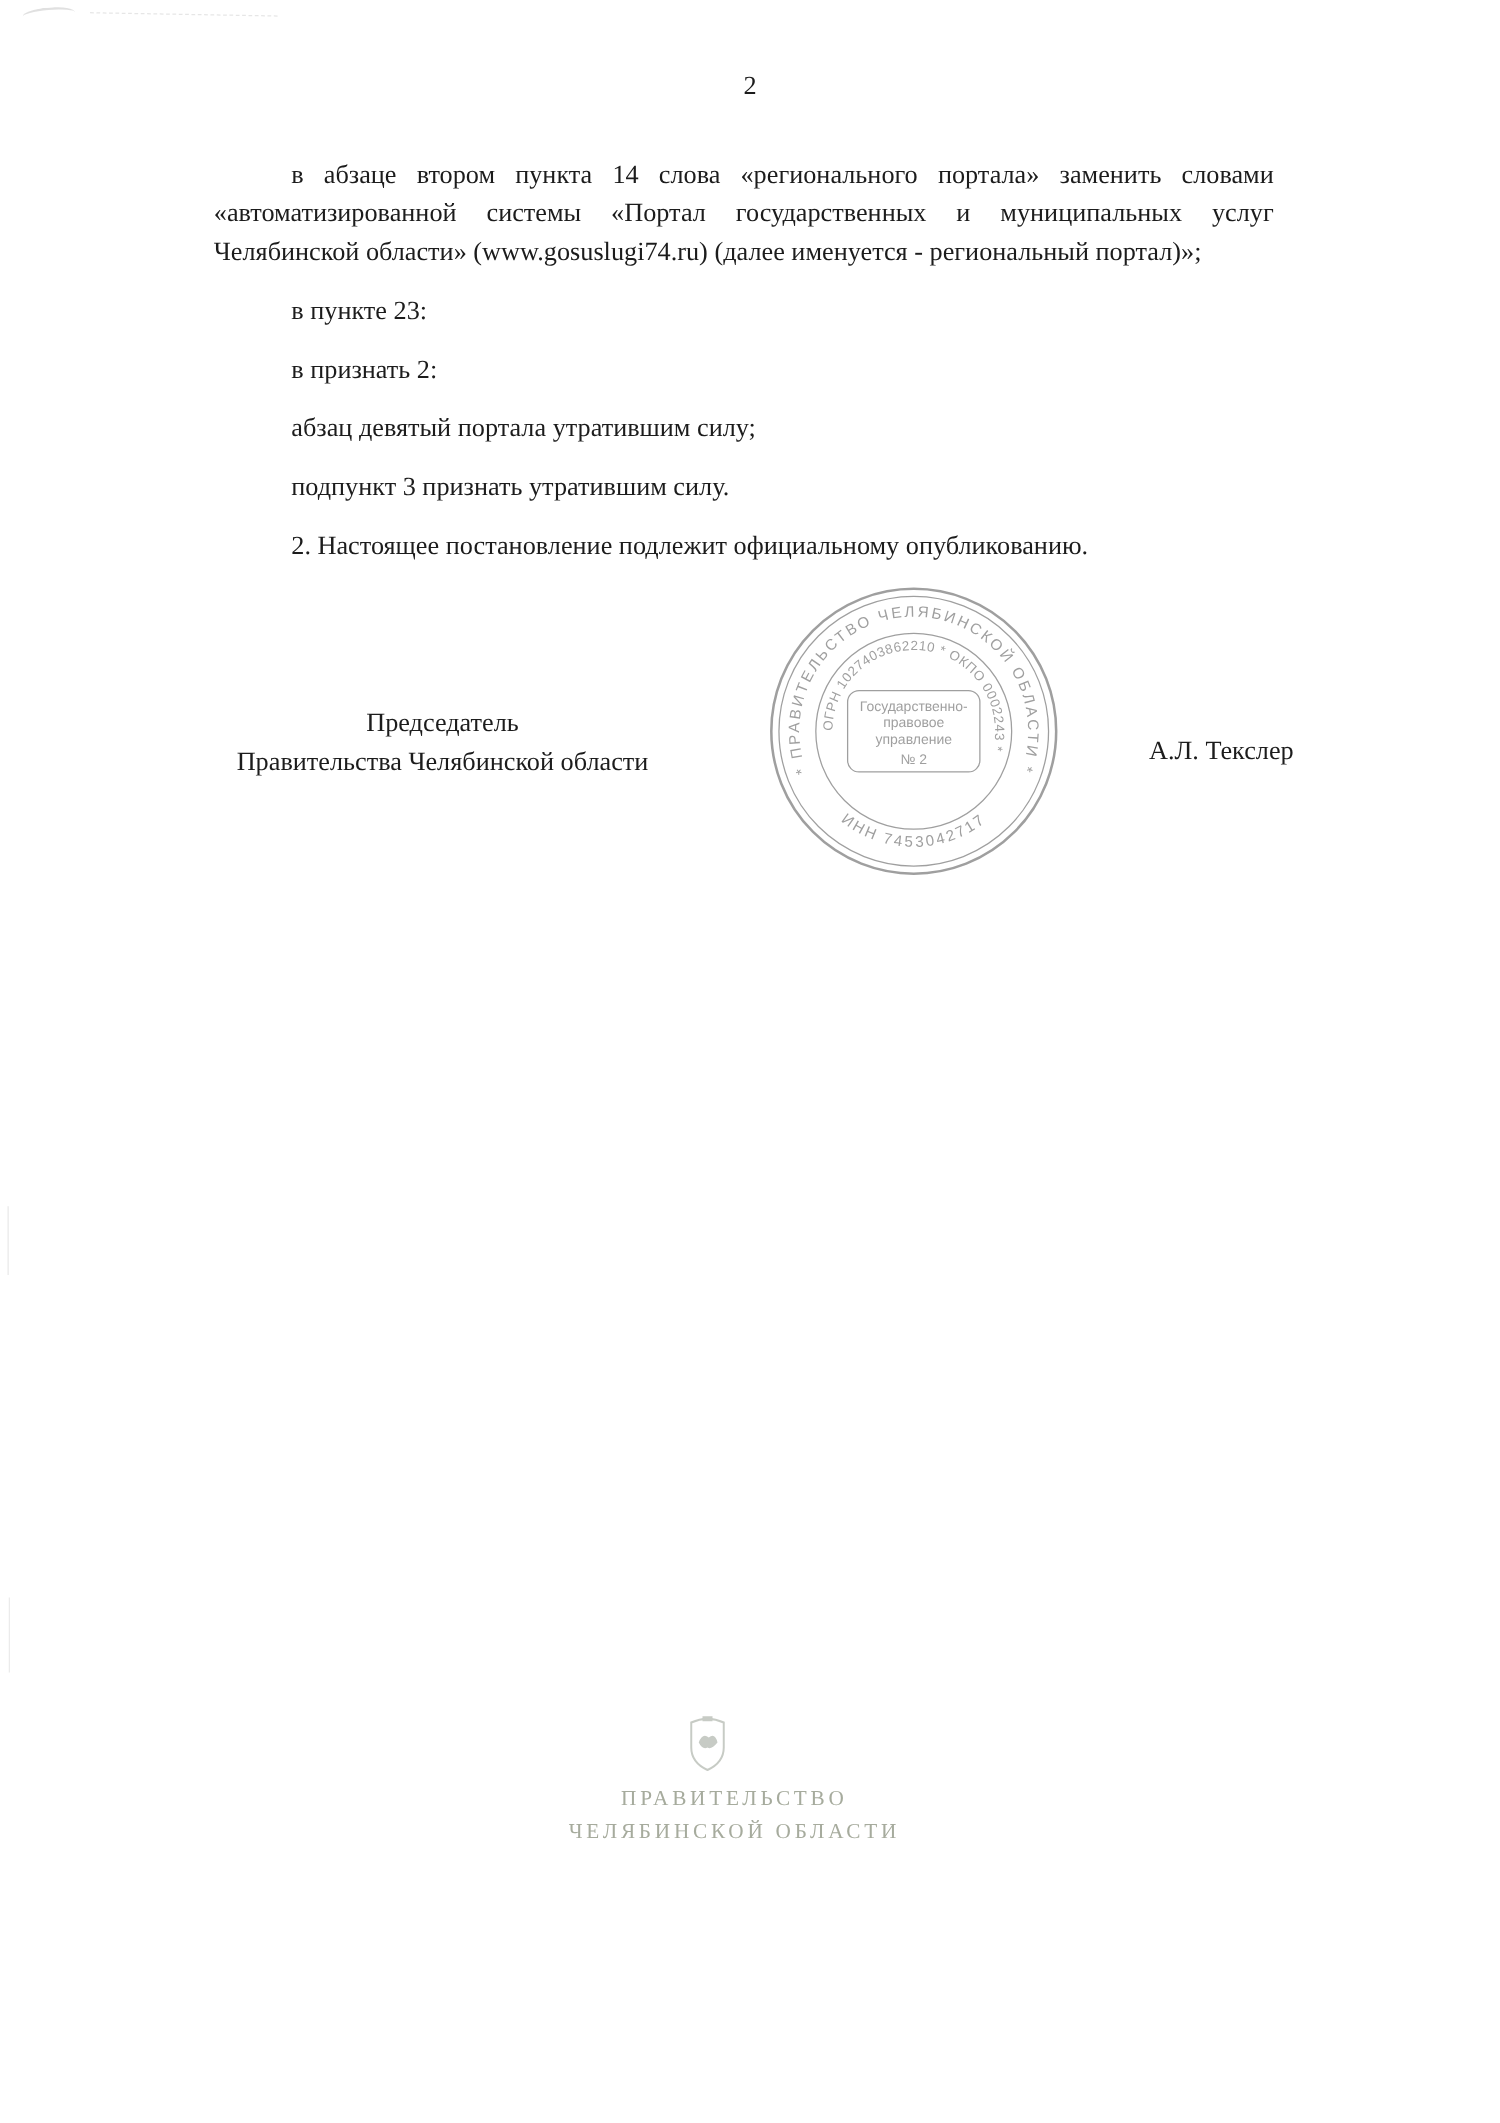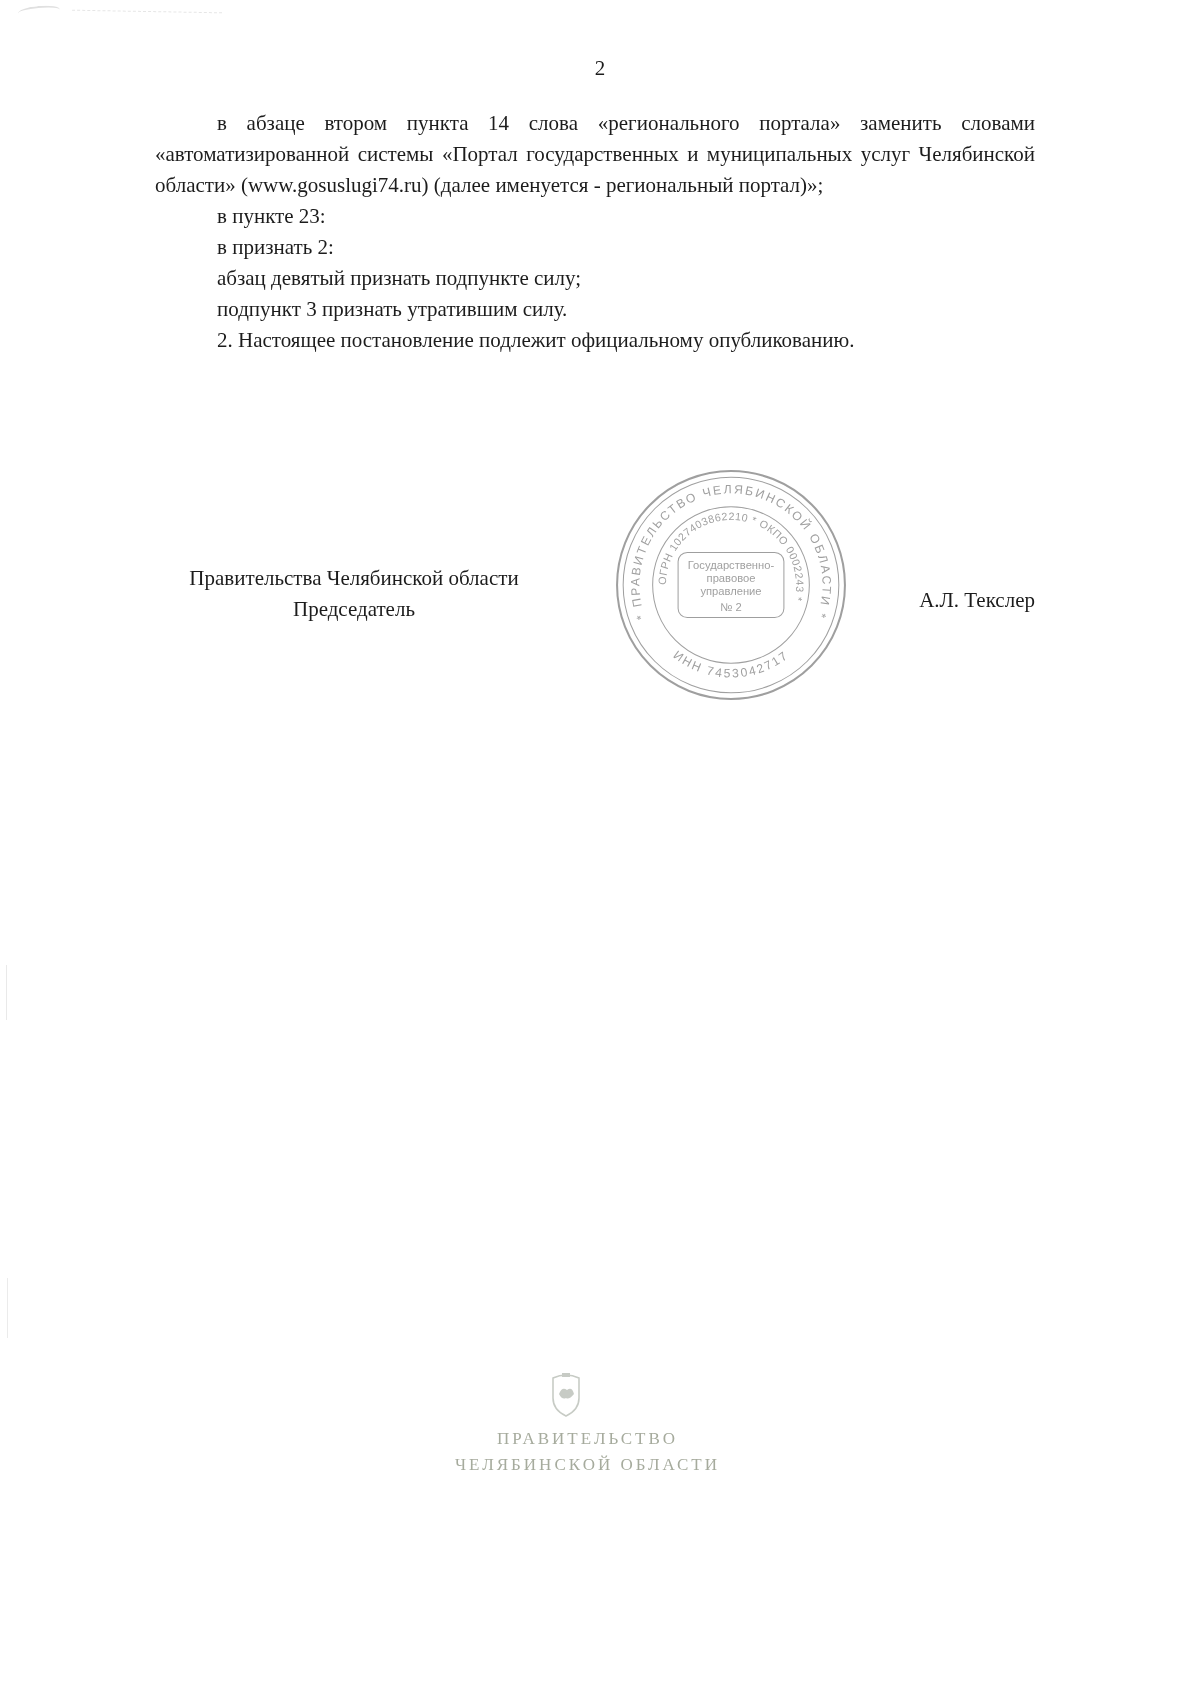--- a/index.html
+++ b/index.html
@@ -26,21 +26,21 @@
   
   .text-block {
     position: absolute;
     top: 108px;
     left: 155px;
     width: 880px;
     font-size: 21px;
     line-height: 31px;
   }
   .text-block p {
-    margin: 0;
+    margin: 16px;
     text-indent: 62px;
     text-align: justify;
     font-family: Liberation Serif, serif;
   }
 
   
   .sig-left {
     position: absolute;
     top: 563px;
     left: 150px;
@@ -101,28 +101,28 @@
   <div class="artifact artifact-2"></div>
   <div class="artifact artifact-3"></div>
   <div class="artifact artifact-4"></div>
 
   <div class="page-number">2</div>
 
   <div class="text-block">
     <p>в абзаце втором пункта 14 слова «регионального портала» заменить словами «автоматизированной системы «Портал государственных и муниципальных услуг Челябинской области» (www.gosuslugi74.ru) (далее именуется - региональный портал)»;</p>
     <p>в пункте 23:</p>
     <p>в признать 2:</p>
-    <p>абзац девятый признать подпункте силу;</p>
+    <p>абзац девятый портала утратившим силу;</p>
     <p>подпункт 3 признать утратившим силу.</p>
     <p>2. Настоящее постановление подлежит официальному опубликованию.</p>
   </div>
 
   <div class="sig-left">
+    <div>Председатель</div>
     <div>Правительства Челябинской области</div>
-    <div>Председатель</div>
   </div>
 
   <div class="sig-name">А.Л. Текслер</div>
 
   <svg class="stamp" viewBox="0 0 230 230" xmlns="http://www.w3.org/2000/svg" font-family="Liberation Sans, sans-serif">
     <defs>
       <path id="arcTop" d="M 37.1 160 A 90 90 0 1 1 192.9 160" fill="none"></path>
       <path id="arcInner" d="M 54.8 136.8 A 64 64 0 1 1 175.2 136.8" fill="none"></path>
       <path id="arcBottom" d="M 50.7 179.3 A 91 91 0 0 0 179.3 179.3" fill="none"></path>
     </defs>

